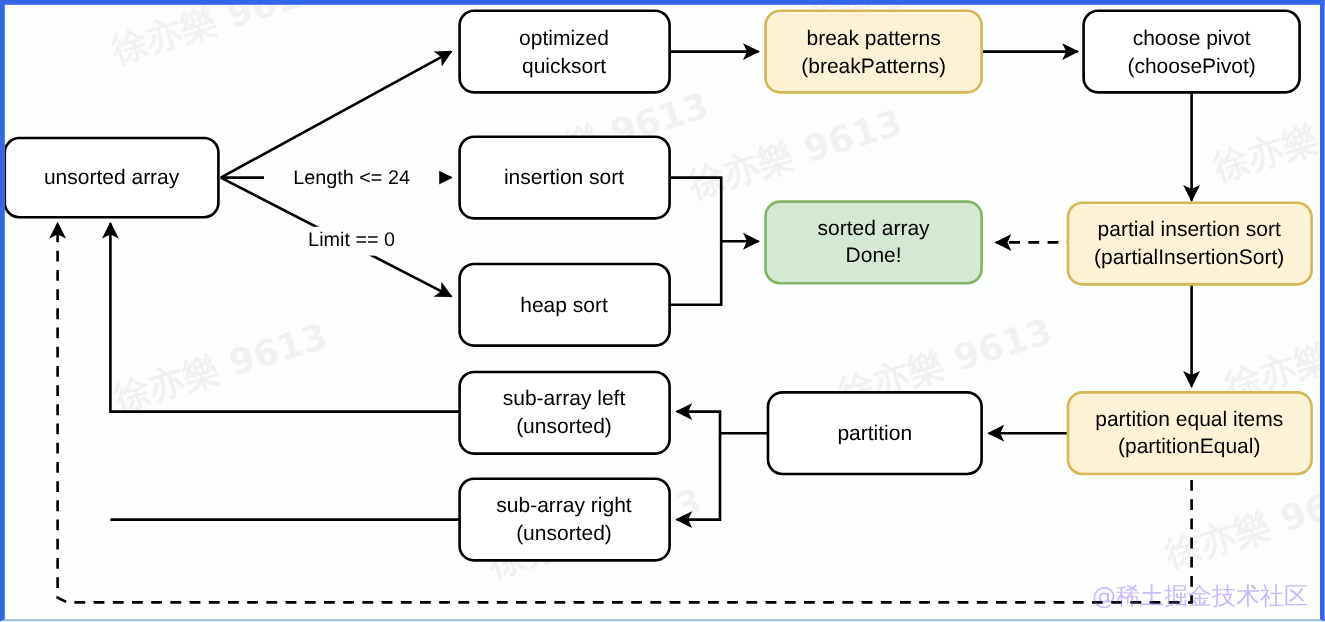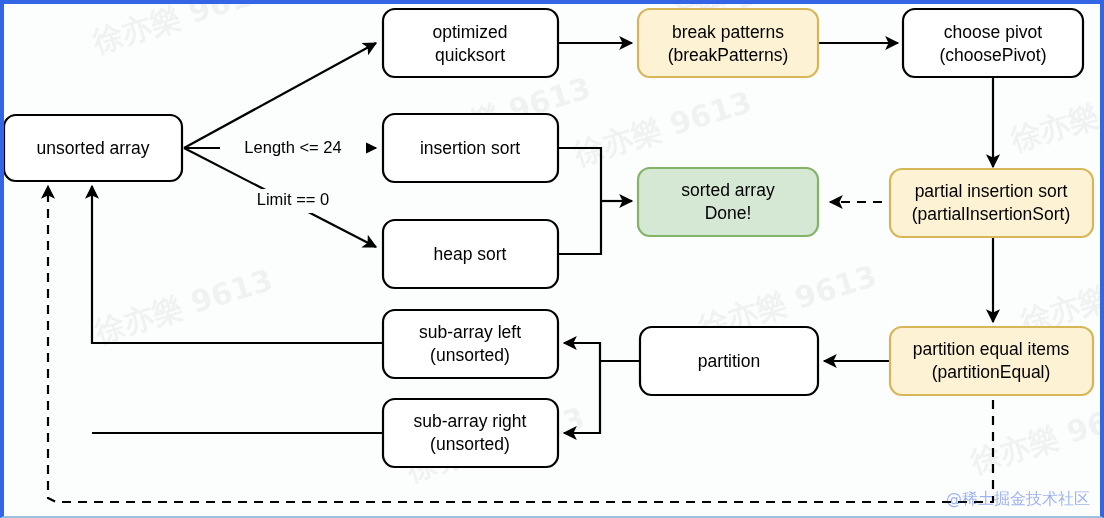--- a/index.html
+++ b/index.html
@@ -38,24 +38,24 @@
     white-space: nowrap;
     transform: rotate(-17deg);
     transform-origin: left top;
     pointer-events: none;
     user-select: none;
   }
   .wm-credit {
     position: absolute;
     right: 10px;
     bottom: 6px;
-    color: #1d4ed8;
+    color: #8b5cf6;
     opacity: 0.42;
     font-family: "DejaVu Sans", sans-serif;
-    font-size: 16px;
+    font-size: 20px;
     white-space: nowrap;
     pointer-events: none;
   }
   .boxtext {
     font-family: "Liberation Sans", sans-serif;
     font-size: 17.5px;
     fill: #000000;
     text-anchor: middle;
     dominant-baseline: middle;
   }

